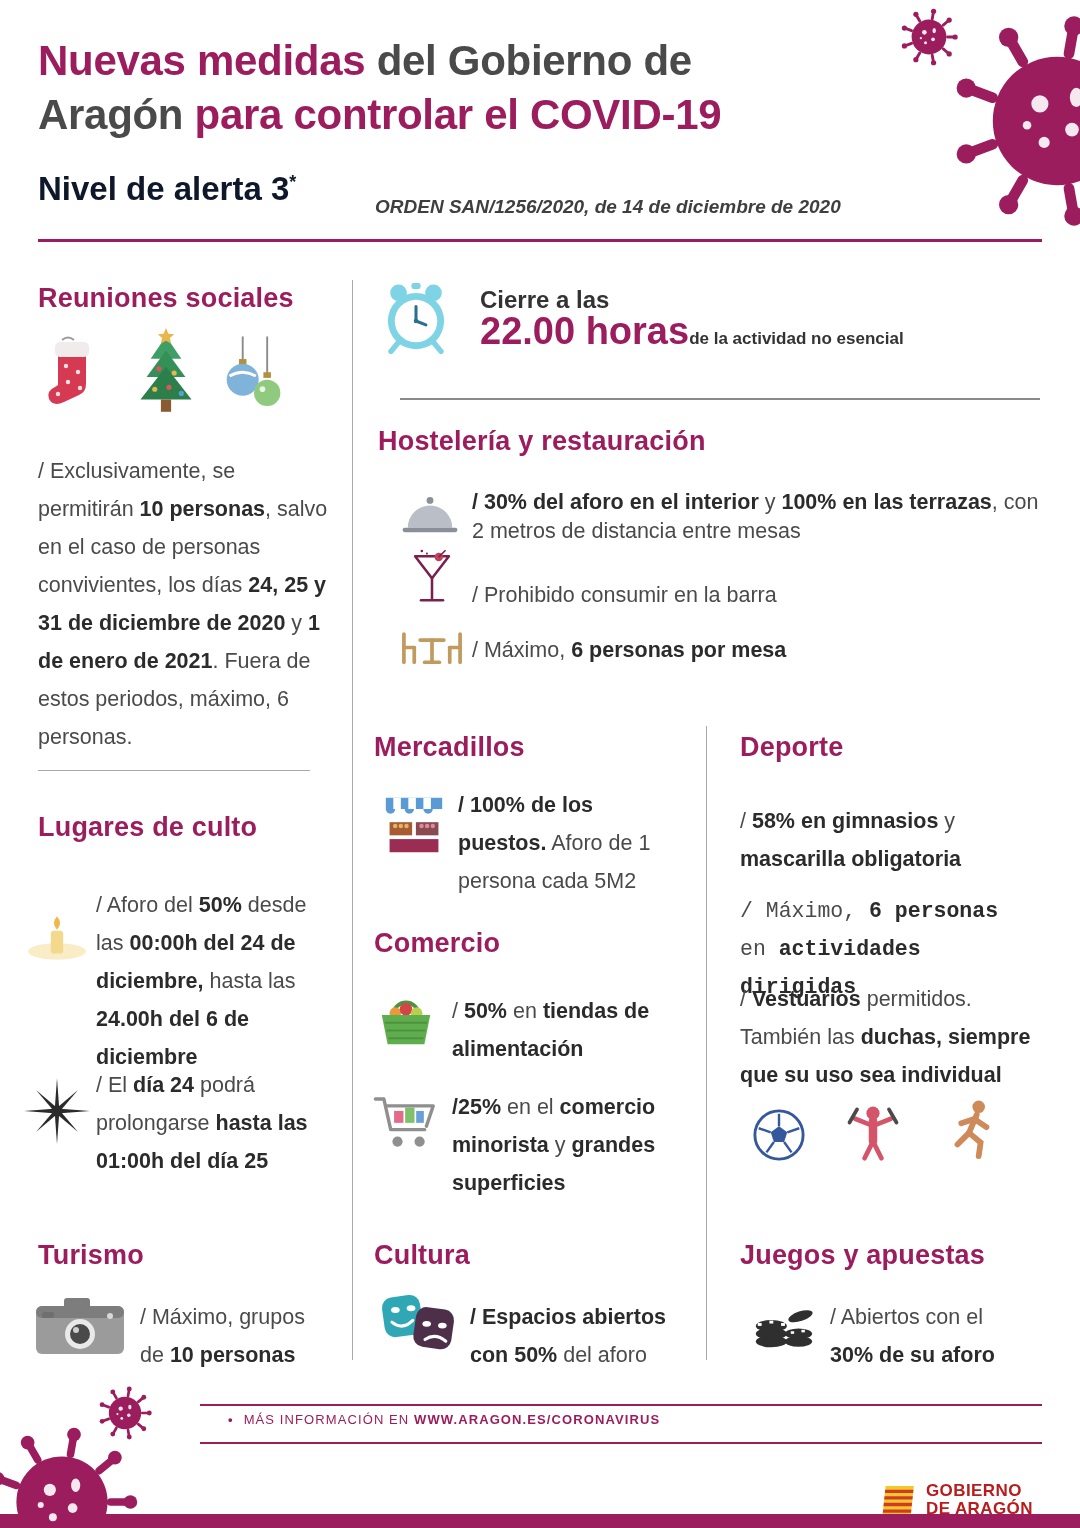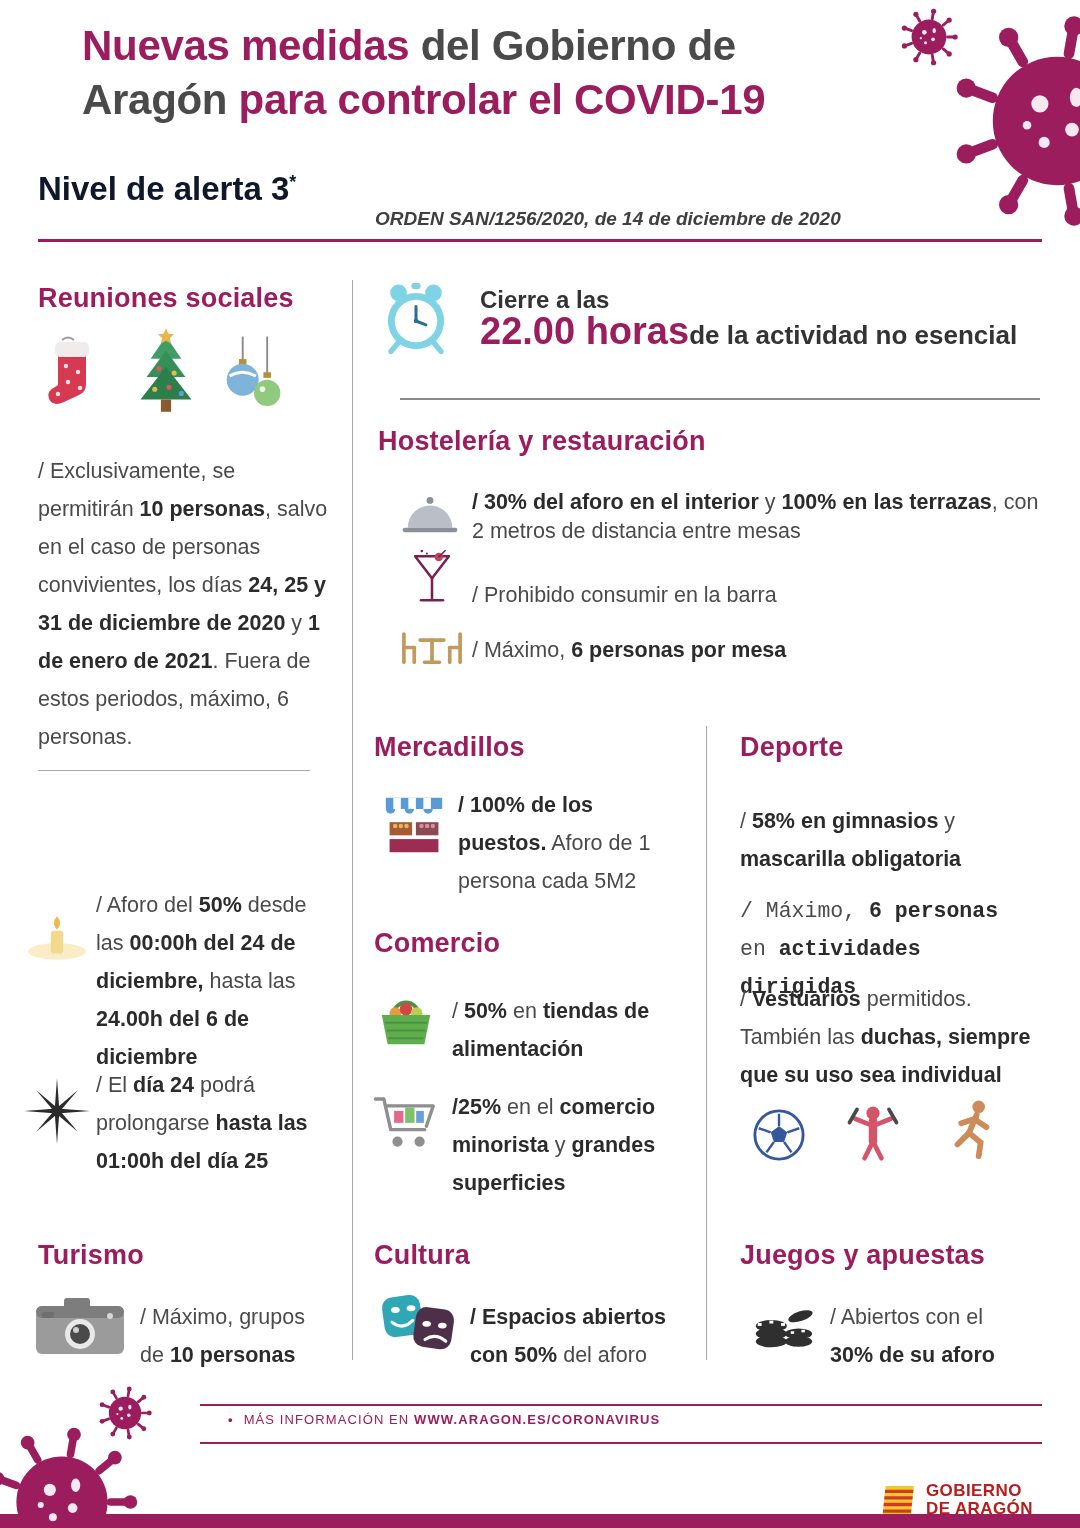--- a/index.html
+++ b/index.html
@@ -17,21 +17,21 @@
   .h-alert sup { font-size:18px; }
   .order { font-style:italic; font-size:19px; font-weight:600; color:#3f3f3f; }
   .sec-title { font-size:27px; font-weight:700; color:#9c1d5d; letter-spacing:0.2px; }
   .rich { font-size:21.5px; line-height:38px; color:#4a4a4a; }
   .rich .b { font-weight:700; color:#2b2b2b; }
   .hr-accent { background:#9c1d5d; }
   .divider { background:#a8a8a8; }
   .closure-prefix { font-size:24px; font-weight:700; color:#333333; }
   .closure-row { display:flex; align-items:baseline; white-space:nowrap; }
   .closure-time { font-size:38px; font-weight:700; color:#9c1d5d; }
-  .closure-suffix { font-size:26px; font-weight:700; color:#333333; }
+  .closure-suffix { font-size:17px; font-weight:700; color:#333333; }
   .footer-info { font-size:13px; letter-spacing:1.1px; color:#9c1d5d; white-space:nowrap; }
   .footer-info .bullet { font-weight:700; margin-right:10px; }
   .footer-info .url { font-weight:700; }
   .logo-text { font-size:17px; font-weight:700; color:#b91c1c; line-height:18px; letter-spacing:0.4px; }
   .icon { display:block; }
 </style>
 </head>
 <body>
 
 <svg width="0" height="0" style="position:absolute" aria-hidden="true">
@@ -297,29 +297,29 @@
         <rect x="6" y="13" width="30" height="3.6" fill="#d03a2b"></rect>
         <rect x="6" y="20" width="30" height="3.6" fill="#d03a2b"></rect>
         <rect x="6" y="27" width="30" height="3.6" fill="#d03a2b"></rect>
       </g>
     </symbol>
   </defs>
 </svg>
 
 <div class="page">
 
-  <h1 class="abs h-title" style="left:38px; top:19px;margin-left:44px;">
+  <h1 class="abs h-title" style="left:38px; top:34px;">
     <span class="accent">Nuevas medidas</span><span class="gray"> del Gobierno de</span><br>
     <span class="gray">Aragón </span><span class="accent">para controlar el COVID-19</span>
   </h1>
 
   <div class="abs h-alert" style="left:38px; top:170px;">
     <span>Nivel de alerta 3</span><sup>*</sup>
   </div>
-  <div class="abs order" style="left:375px; top:196px;margin-top:12px;">ORDEN SAN/1256/2020, de 14 de diciembre de 2020</div>
+  <div class="abs order" style="left:375px; top:196px;">ORDEN SAN/1256/2020, de 14 de diciembre de 2020</div>
 
   <div class="abs hr-accent" style="left:38px; top:239px; width:1004px; height:3px;"></div>
 
   <svg class="abs icon" style="left:900px; top:8px; width:58px; height:58px;">
       <use href="#ic-virus"></use>
     </svg>
   <svg class="abs icon" style="left:950px; top:14px; width:214px; height:214px;">
       <use href="#ic-virus"></use>
     </svg>
 
@@ -330,20 +330,21 @@
   <svg class="abs icon" style="left:128px; top:328px; width:76px; height:94px;">
       <use href="#ic-tree"></use>
     </svg>
   <svg class="abs icon" style="left:222px; top:336px; width:64px; height:80px;">
       <use href="#ic-baubles"></use>
     </svg>
   <div class="abs rich" style="left:38px; top:452px; width:292px;"><span>/ Exclusivamente, se permitirán </span><span class="b">10 personas</span><span>, salvo en el caso de personas convivientes, los días </span><span class="b">24, 25 y 31 de diciembre de 2020</span><span> y </span><span class="b">1 de enero de 2021</span><span>. Fuera de estos periodos, máximo, 6 personas.</span></div>
 
   <div class="abs divider" style="left:38px; top:770px; width:272px; height:1px;"></div>
 
+  <div class="abs sec-title" style="left:38px; top:812px;">Lugares de culto</div>
   <svg class="abs icon" style="left:24px; top:912px; width:66px; height:52px;">
       <use href="#ic-candle"></use>
     </svg>
   <div class="abs rich" style="left:96px; top:886px; width:242px;"><span>/ Aforo del </span><span class="b">50%</span><span>  desde las </span><span class="b">00:00h del 24 de diciembre,</span><span> hasta las </span><span class="b">24.00h del 6 de diciembre</span></div>
   <svg class="abs icon" style="left:24px; top:1078px; width:66px; height:66px;">
       <use href="#ic-star"></use>
     </svg>
   <div class="abs rich" style="left:96px; top:1066px; width:238px;"><span>/ El </span><span class="b">día 24</span><span> podrá prolongarse </span><span class="b">hasta las 01:00h del día 25</span></div>
 
   <div class="abs sec-title" style="left:38px; top:1240px;">Turismo</div>

